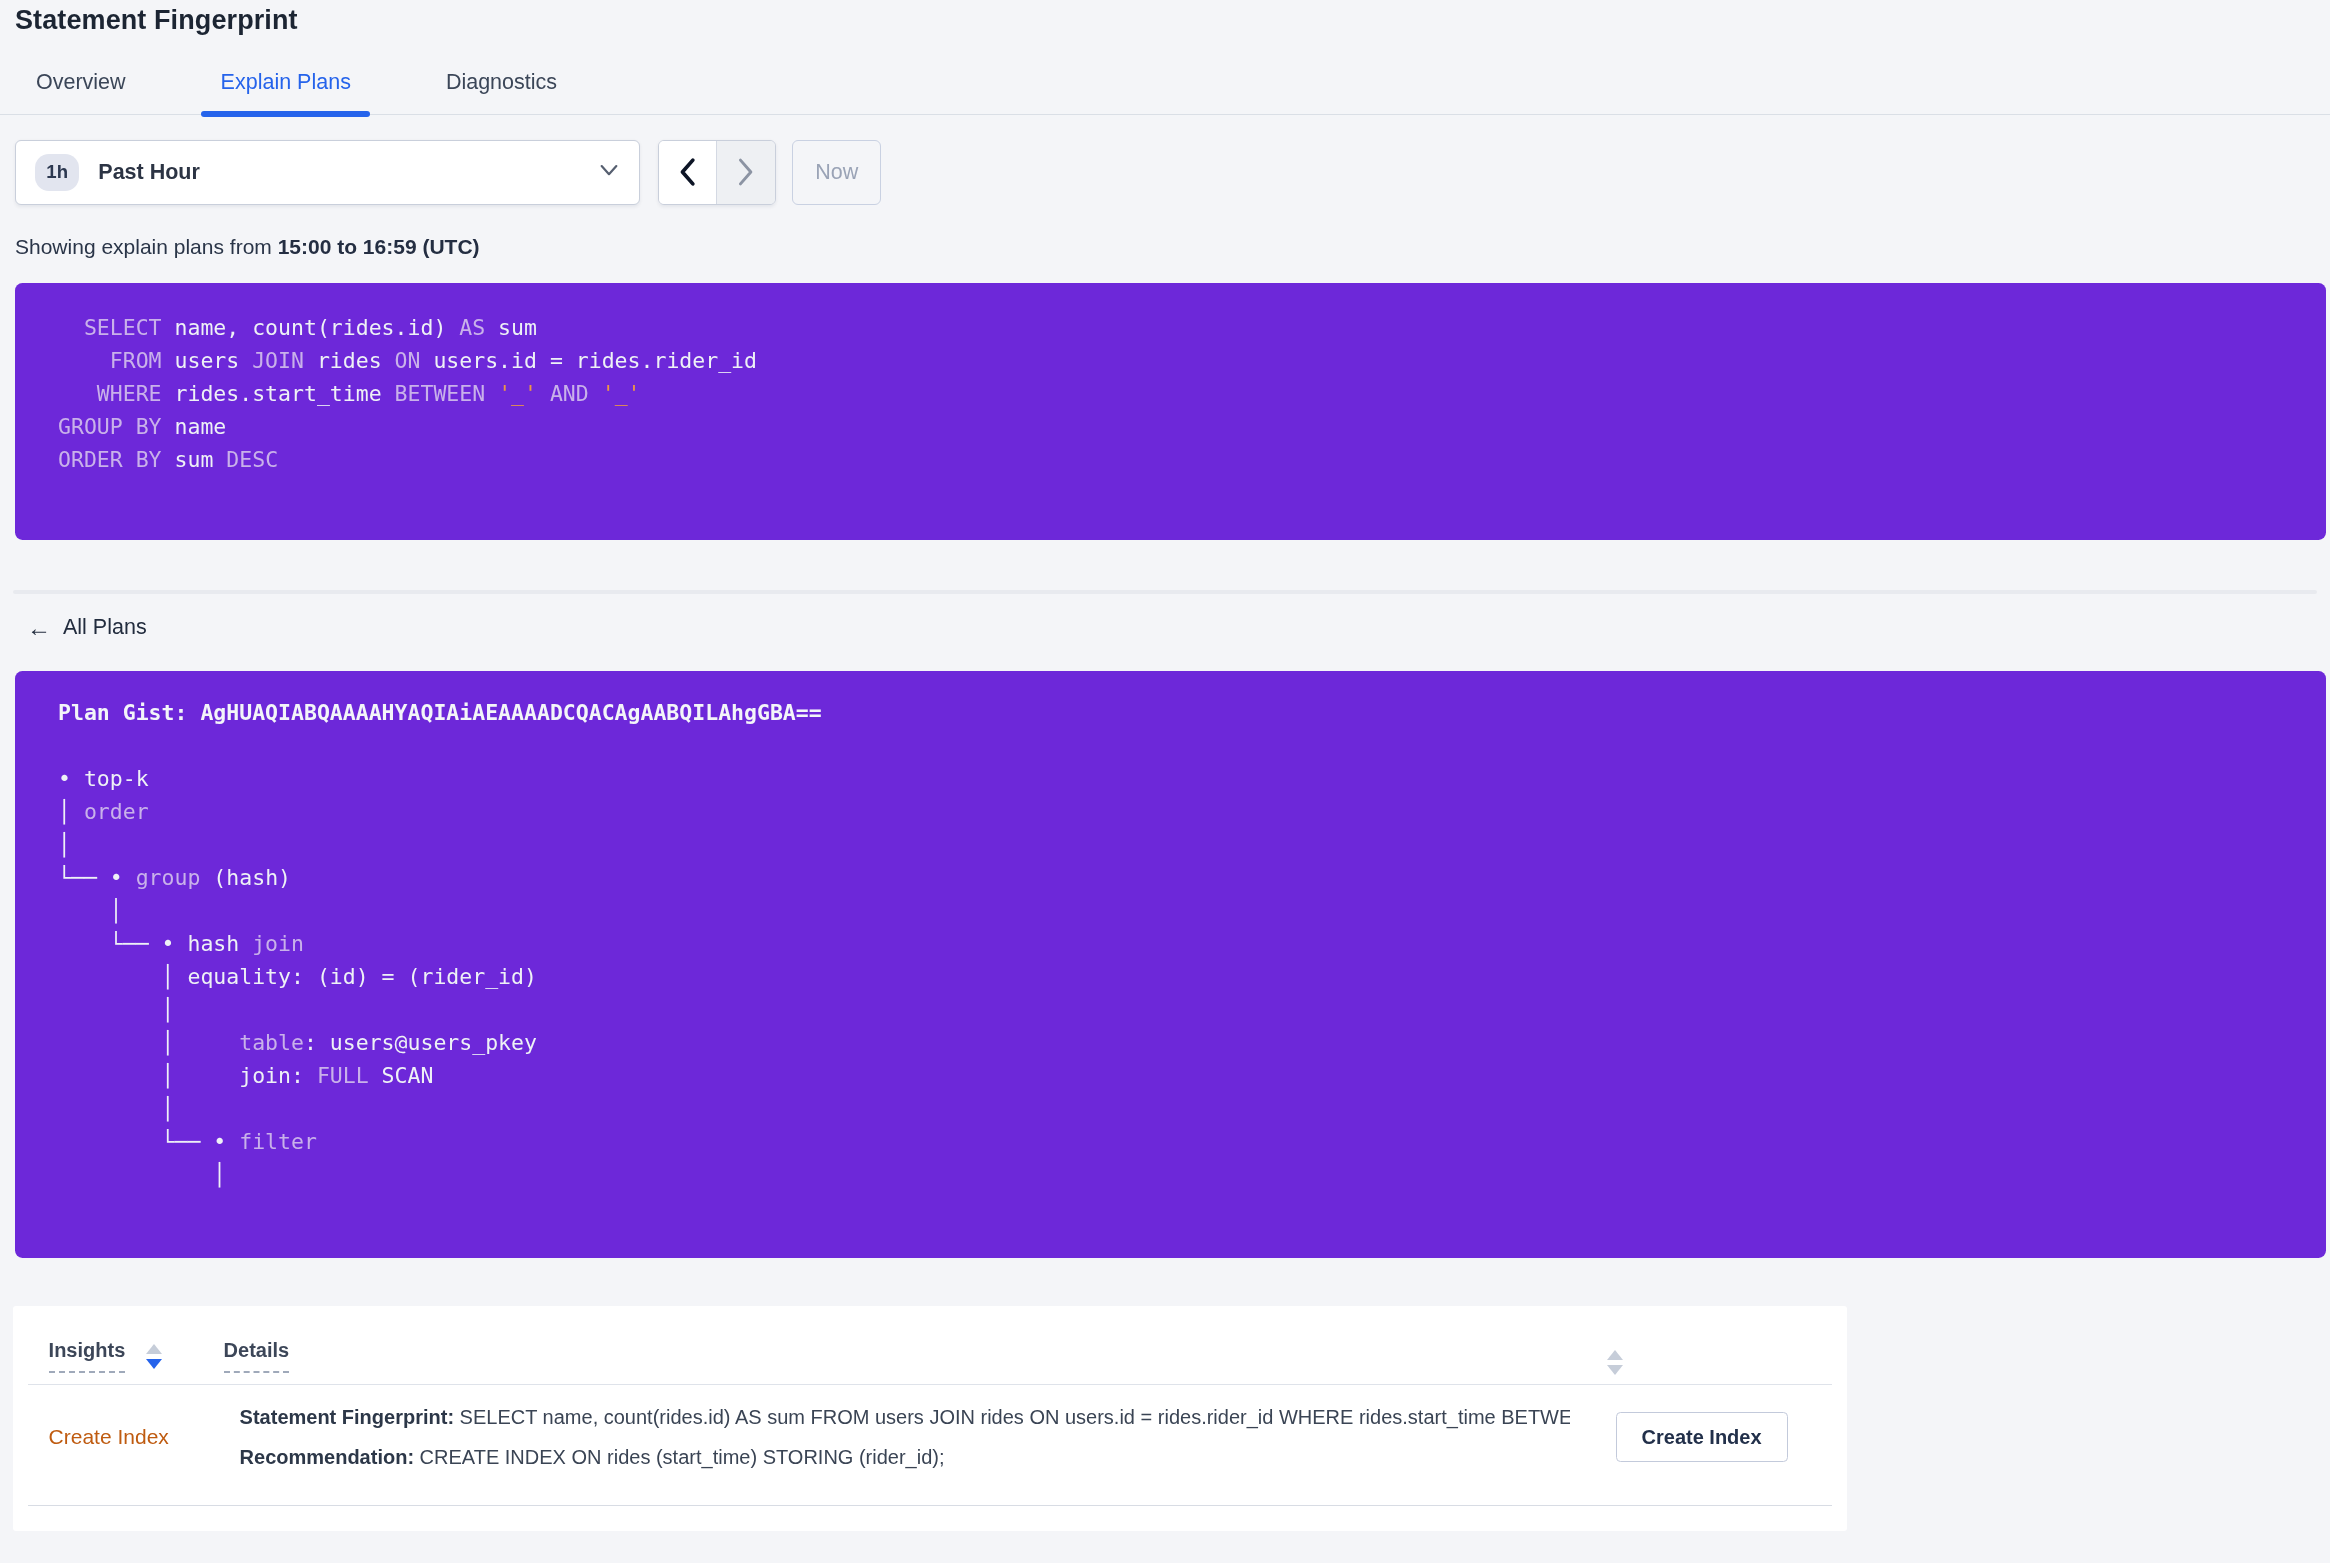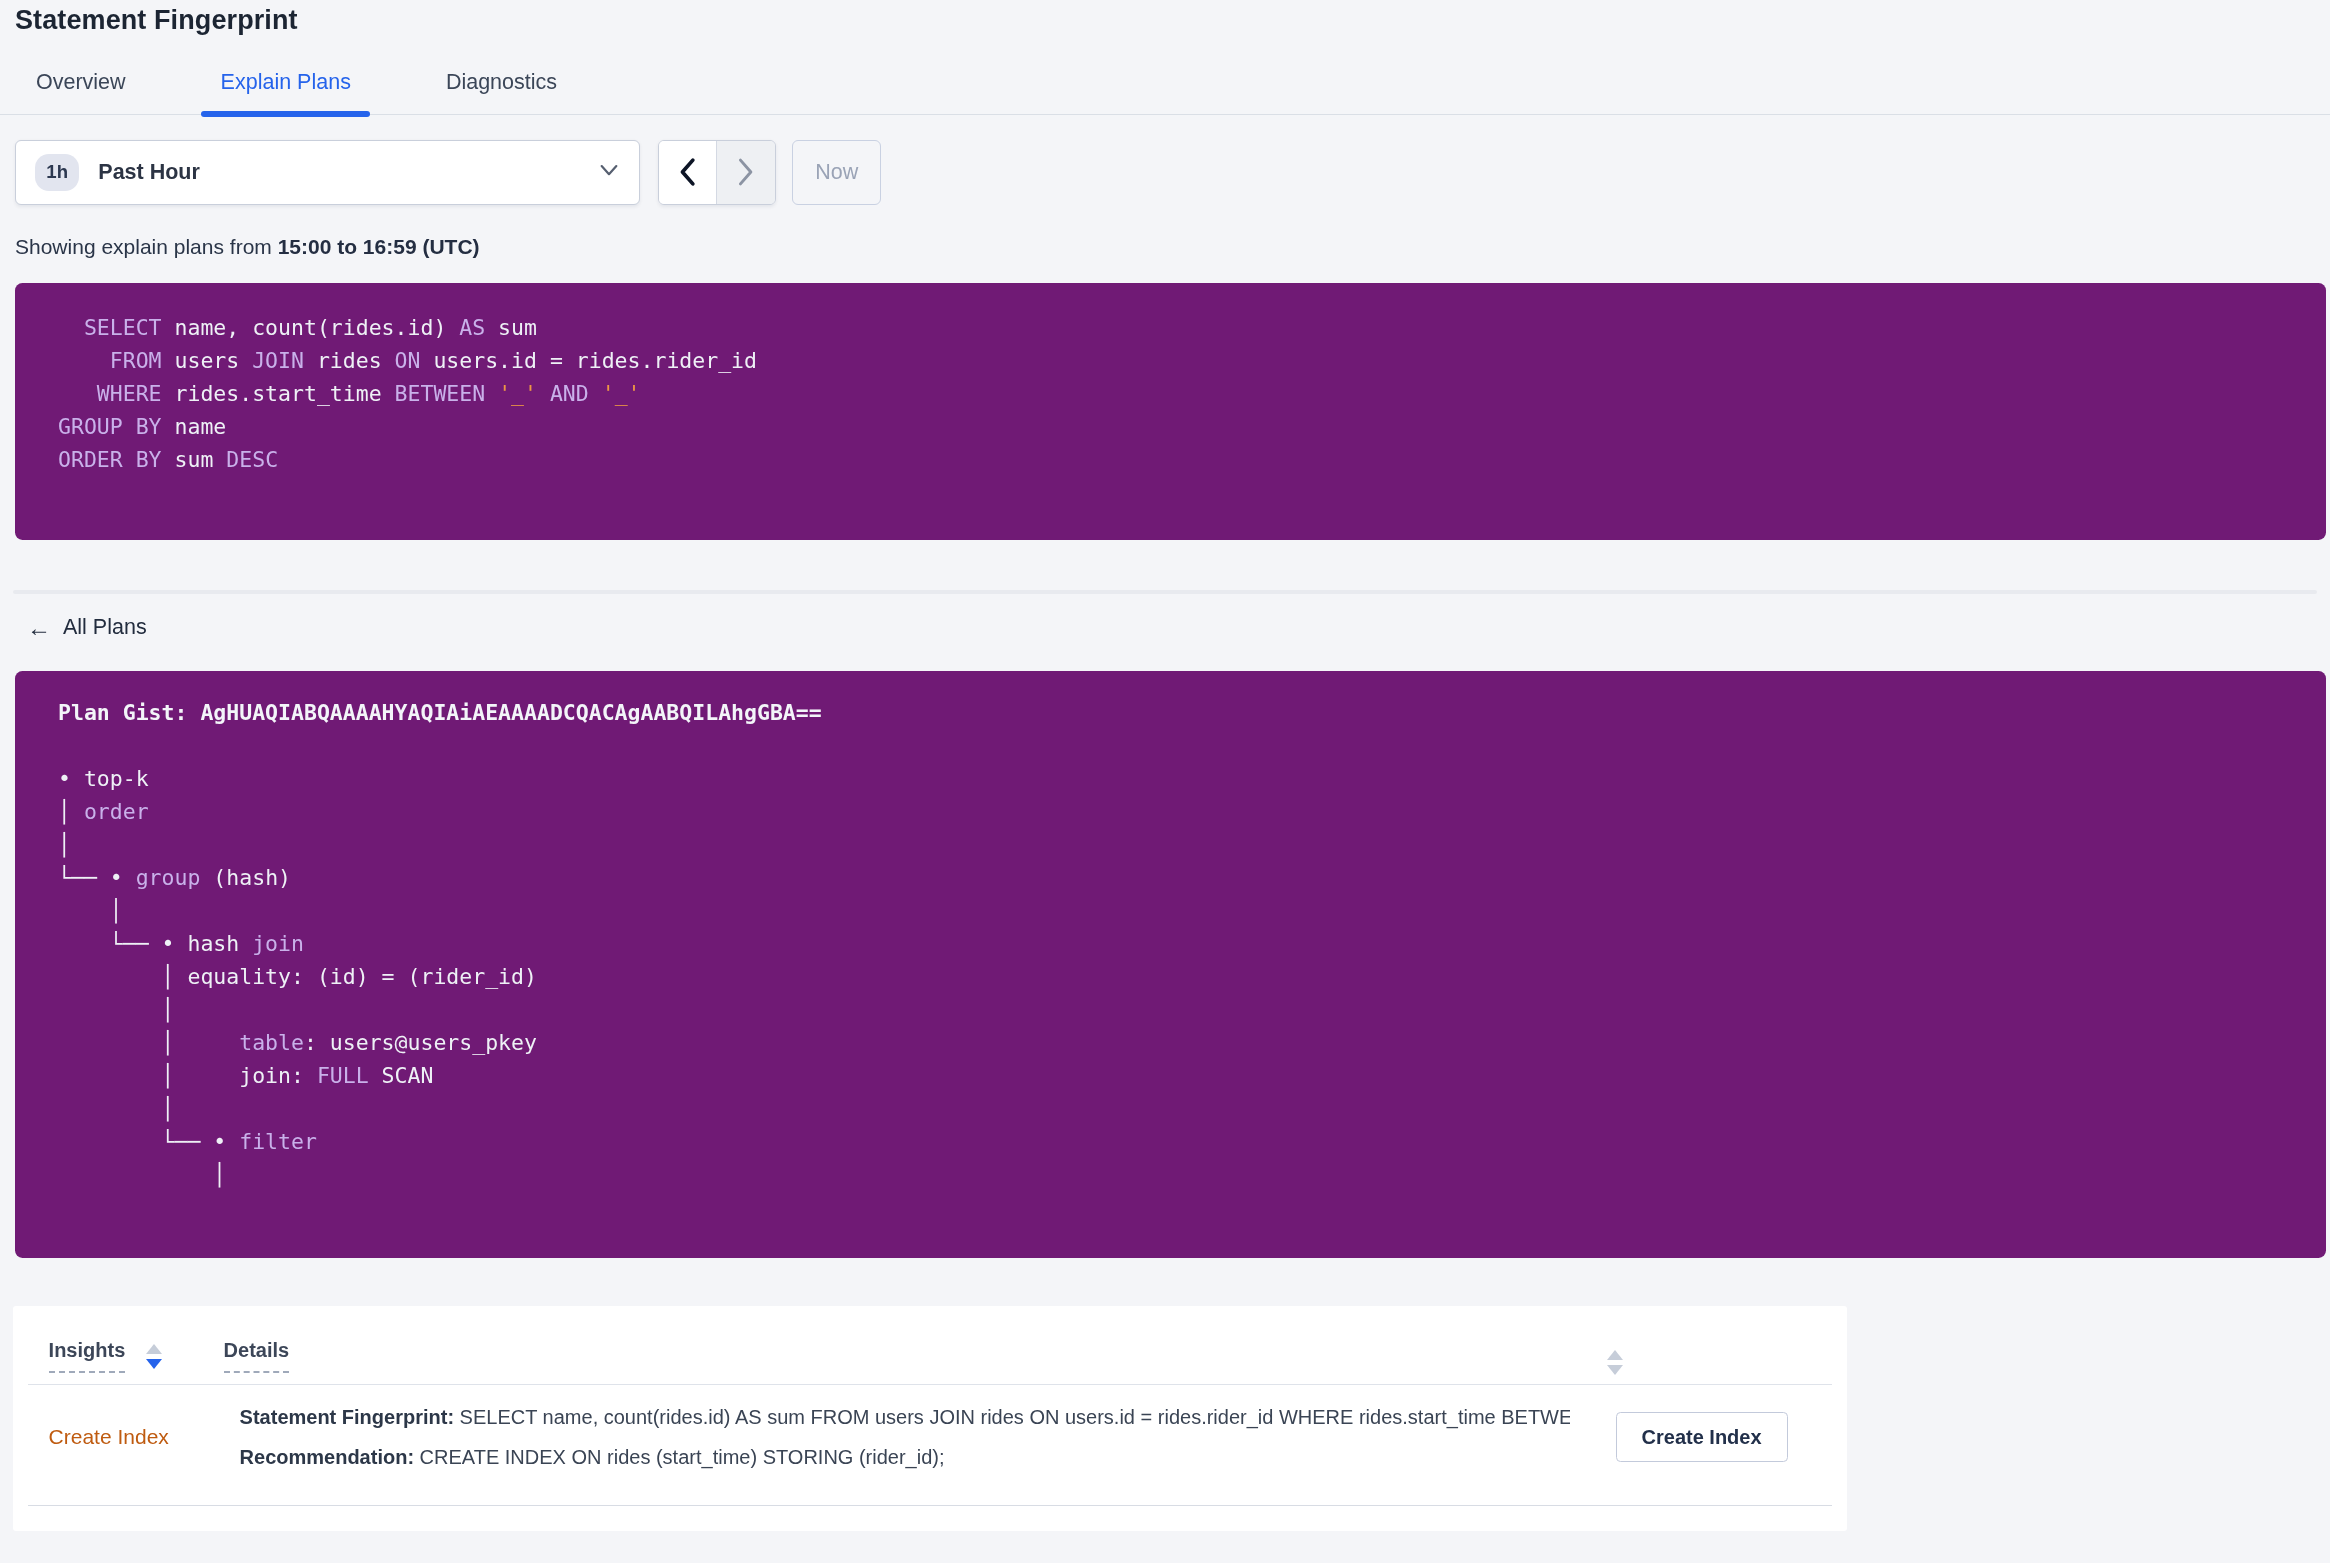--- a/index.html
+++ b/index.html
@@ -29,21 +29,21 @@
   .arrowbtn{width:58px;height:100%;display:flex;align-items:center;justify-content:center;}
   .arrowbtn.prev{background:#fff;border-right:1.5px solid #d4d9e3;cursor:pointer;}
   .arrowbtn.next{background:#eef0f3;cursor:default;}
   .nowbtn{margin-left:16.3px;height:65px;min-width:89px;padding:0 22px;border:1.5px solid #c9d1e2;border-radius:6px;
         background:transparent;font-size:21.5px;color:#9aa3b6;display:flex;align-items:center;justify-content:center;text-align:center;}
 
   .showing{margin:30px 0 0 15px;font-size:21px;color:#2a3548;}
   .showing b{color:#242e42;}
 
   
-  .codepanel{margin:24px 4px 0 15px;background:#701a75;border-radius:7.4px;
+  .codepanel{margin:24px 4px 0 15px;background:#6d28d9;border-radius:7.4px;
         font-family:"DejaVu Sans Mono",monospace;font-size:21.5px;line-height:33px;color:#eef1f6;}
   .sqlpanel{height:257px;padding:28px 22px 0 43px;overflow:hidden;}
   .planpanel{height:587px;padding:25px 22px 0 43px;overflow:hidden;margin-top:31px;}
   .code-line{white-space:pre;}
   .code-line .kw{color:#c9b1ea;}
   .code-line .str{color:#ee9744;}
   .code-line .b{font-weight:700;color:#f3f5f9;}
 
   .sectiondivider{height:4.5px;background:#e8eaef;margin:50px 13.4px 0 13.4px;border-radius:2.2px;}
 

